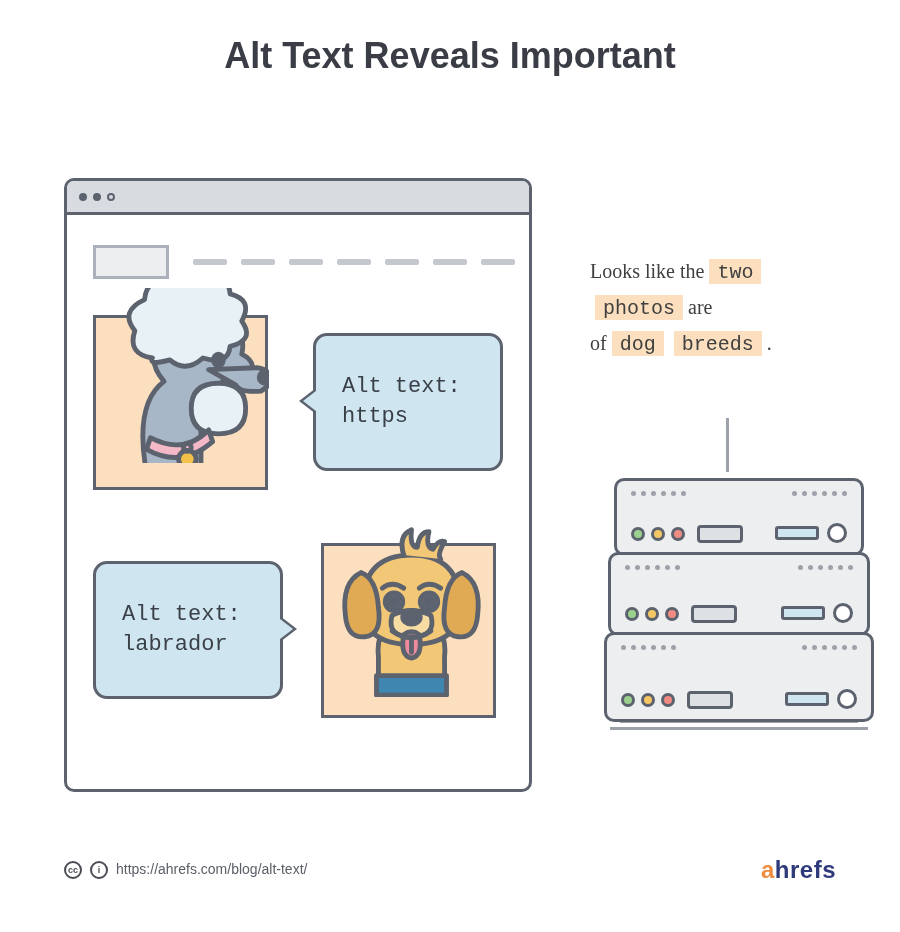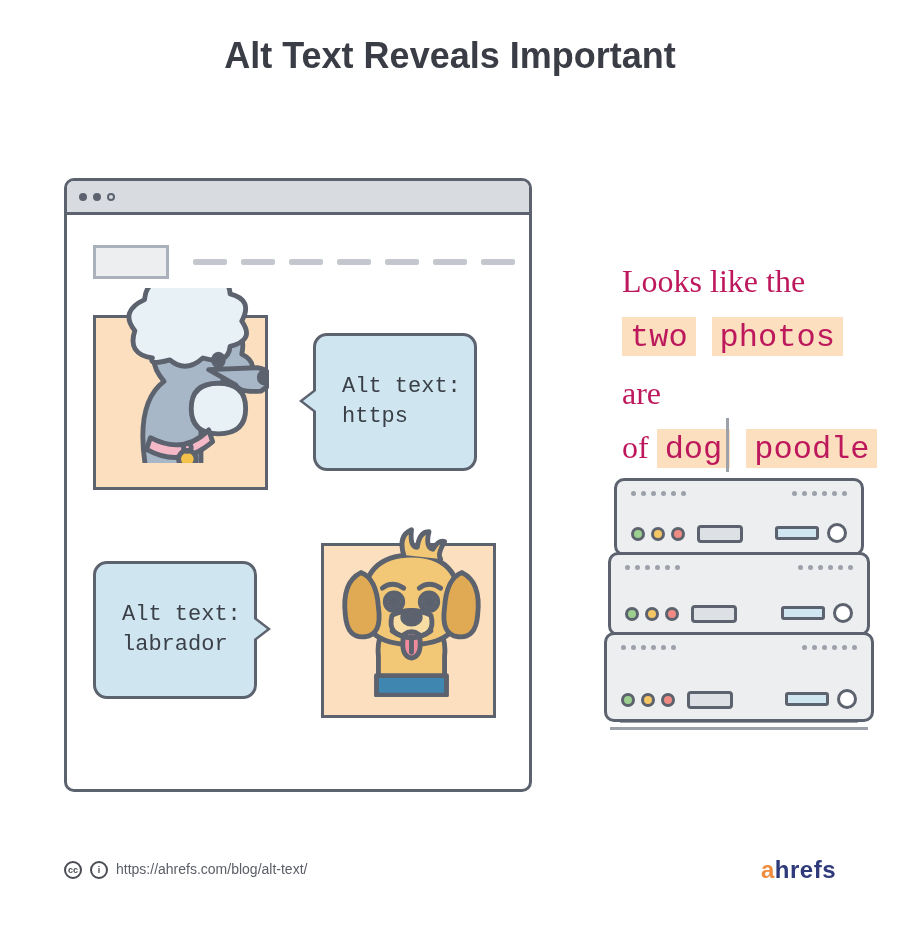--- a/index.html
+++ b/index.html
@@ -67,21 +67,21 @@
 
   
   .img-card {
     position:absolute; width:175px; height:175px;
     background:#fbdfbe; border:3px solid #5c626e;
   }
   .img-card.poodle { left:26px; top:100px; }
   .img-card.lab    { left:254px; top:328px; }
 
   .bubble {
-    position:absolute; width:164px; height:138px;
+    position:absolute; width:190px; height:138px;
     background:#cfe6f0; border:3px solid #5c626e; border-radius:14px;
     display:flex; align-items:center; padding-left:26px;
     font-family: Consolas, 'Courier New', monospace;
     font-size:22px; line-height:1.35; color:#3b4048;
     white-space: pre-line;
   }
   .bubble.poodle { left:246px; top:118px; }
   .bubble.lab    { left:26px;  top:346px; }
 
   
@@ -108,23 +108,22 @@
     content:""; position:absolute; right:4px; top:-10px;
     border-top:10px solid transparent;
     border-bottom:10px solid transparent;
     border-left:13px solid #cfe6f0;
   }
 
   
   .quote {
     position:absolute; left:526px; top:76px;
     width:260px;
-    font-size:32px; line-height:1.7; color:#be185d;
+    font-size:20px; line-height:1.7; color:#404040;
     font-family: Georgia, serif;
-    margin-left: 32px;
   }
   .hl {
     background:#fbdfbe; padding:2px 8px 0px 8px;
     font-family: Consolas, 'Courier New', monospace;
   }
   .vline {
     position:absolute; left:662px; top:240px; width:3px; height:54px; background:#9ca1aa;
   }
 
   
@@ -260,21 +259,21 @@
     </div>
   </div>
 
   <div class="quote">
     <span>Looks like the </span>
     <span class="hl">two</span>
     &nbsp;<span class="hl">photos</span>
     <span> are</span><br>
     <span>of </span>
     <span class="hl">dog</span>
-    &nbsp;<span class="hl">poodle</span>
+    &nbsp;<span class="hl">breeds</span>
     <span> .</span>
   </div>
 
   <div class="vline"></div>
 
   <div class="servers">
     <div class="srv srv1">
       <div class="row1">
           <span class="dotg"></span>
           <span class="dotg"></span>

